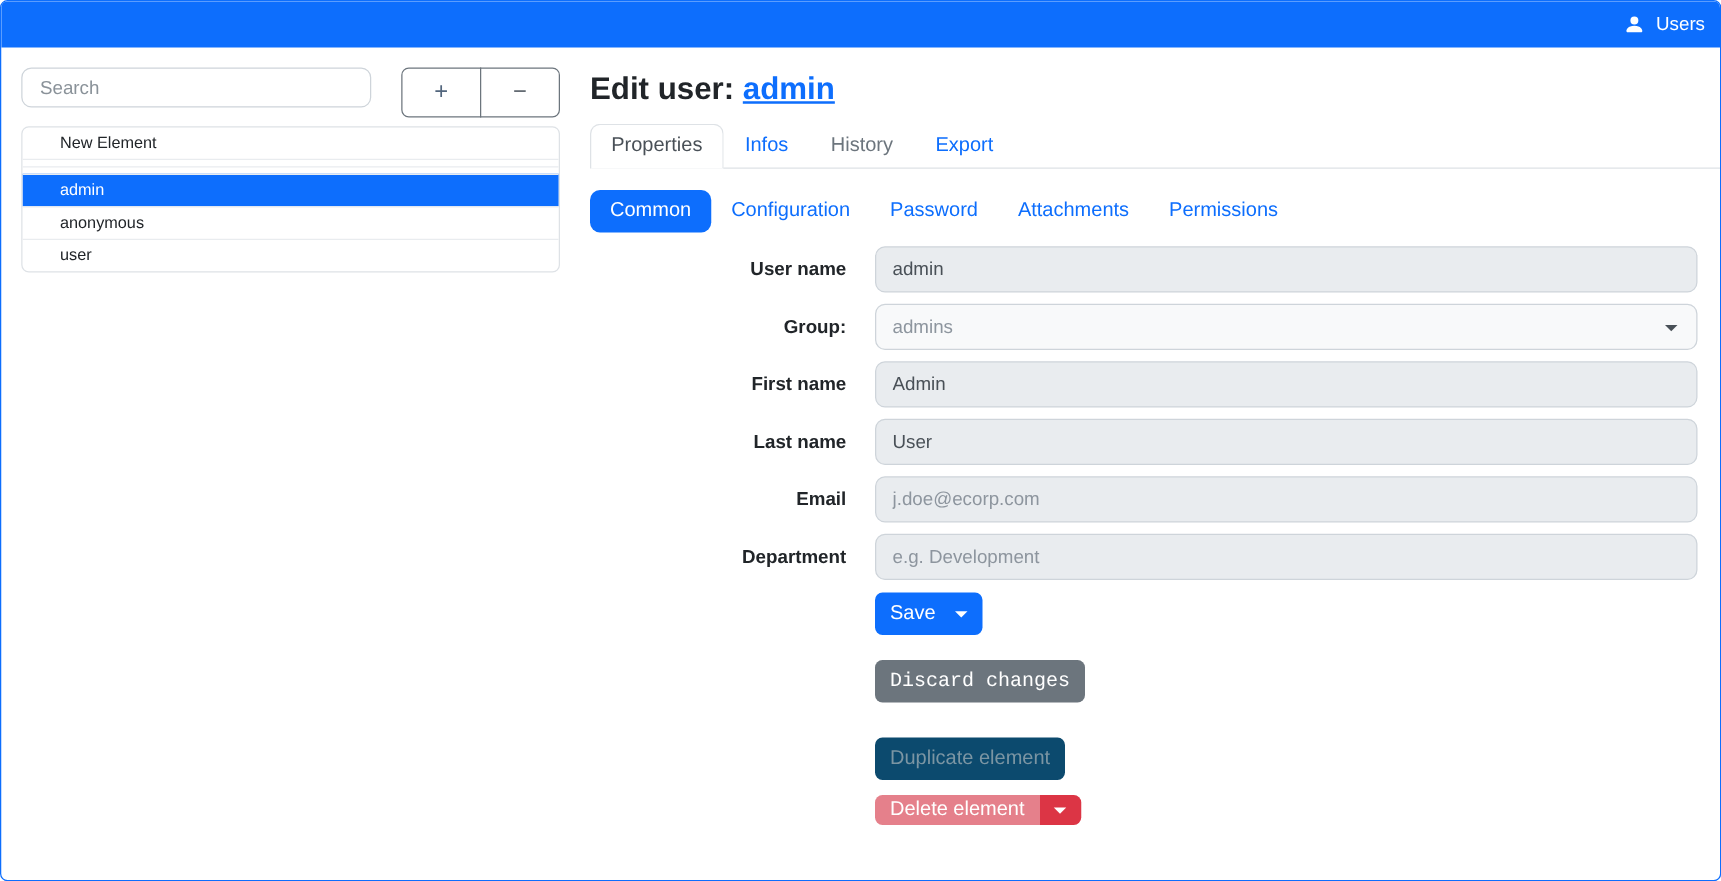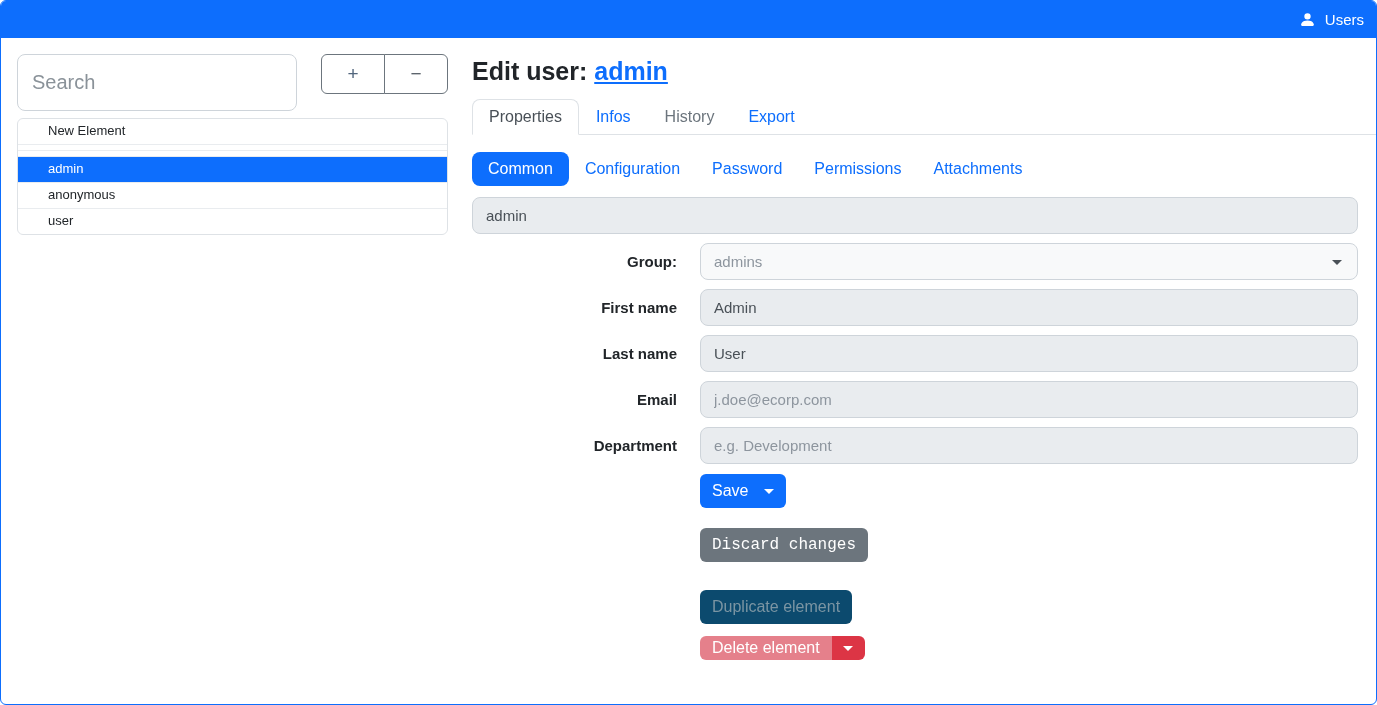--- a/index.html
+++ b/index.html
@@ -33,23 +33,23 @@
   .card-body {
     display: flex;
     padding: 16px 0 16px 16px;
     height: calc(100% - 37px);
   }
   .left-col { width: 431px; flex-shrink: 0; }
   .right-col { flex: 1; margin-left: 24px; min-width: 0; }
   
   .toolbar { display: flex; margin-bottom: 7px; }
   .search-input {
-    width: 280px; height: 57px;
+    width: 280px; height: 32px;
     border: 1px solid #ced4da; border-radius: 8px;
-    padding: 0 14px; font-size: 20px;
+    padding: 0 14px; font-size: 15px;
     color: #000000; outline: none;
     font-family: inherit;
   }
   .search-input::placeholder { color: #8a9299; }
   .btn-group { margin-left: auto; display: flex; }
   .pm-btn {
     width: 64px; height: 40px;
     background: #fff; border: 1px solid #6c757d;
     font-size: 19px; color: #52667d;
     display: flex; align-items: center; justify-content: center;
@@ -213,27 +213,28 @@
         <div class="tab active">Properties</div>
         <div class="tab link">Infos</div>
         <div class="tab disabled">History</div>
         <div class="tab link">Export</div>
       </div>
 
       <div class="pills">
         <div class="pill active">Common</div>
         <div class="pill">Configuration</div>
         <div class="pill">Password</div>
+        <div class="pill">Attachments</div>
         <div class="pill">Permissions</div>
-        <div class="pill">Attachments</div>
       </div>
 
       <div class="form">
 
         <div class="form-row">
+          <div class="form-label">User name</div>
           <input class="form-control" type="text" readonly="" value="admin" style="">
         </div>
 
         <div class="form-row">
           <div class="form-label">Group:</div>
           <div class="select-control">
             <span>admins</span>
             <span class="caret"></span>
           </div>
         </div>

